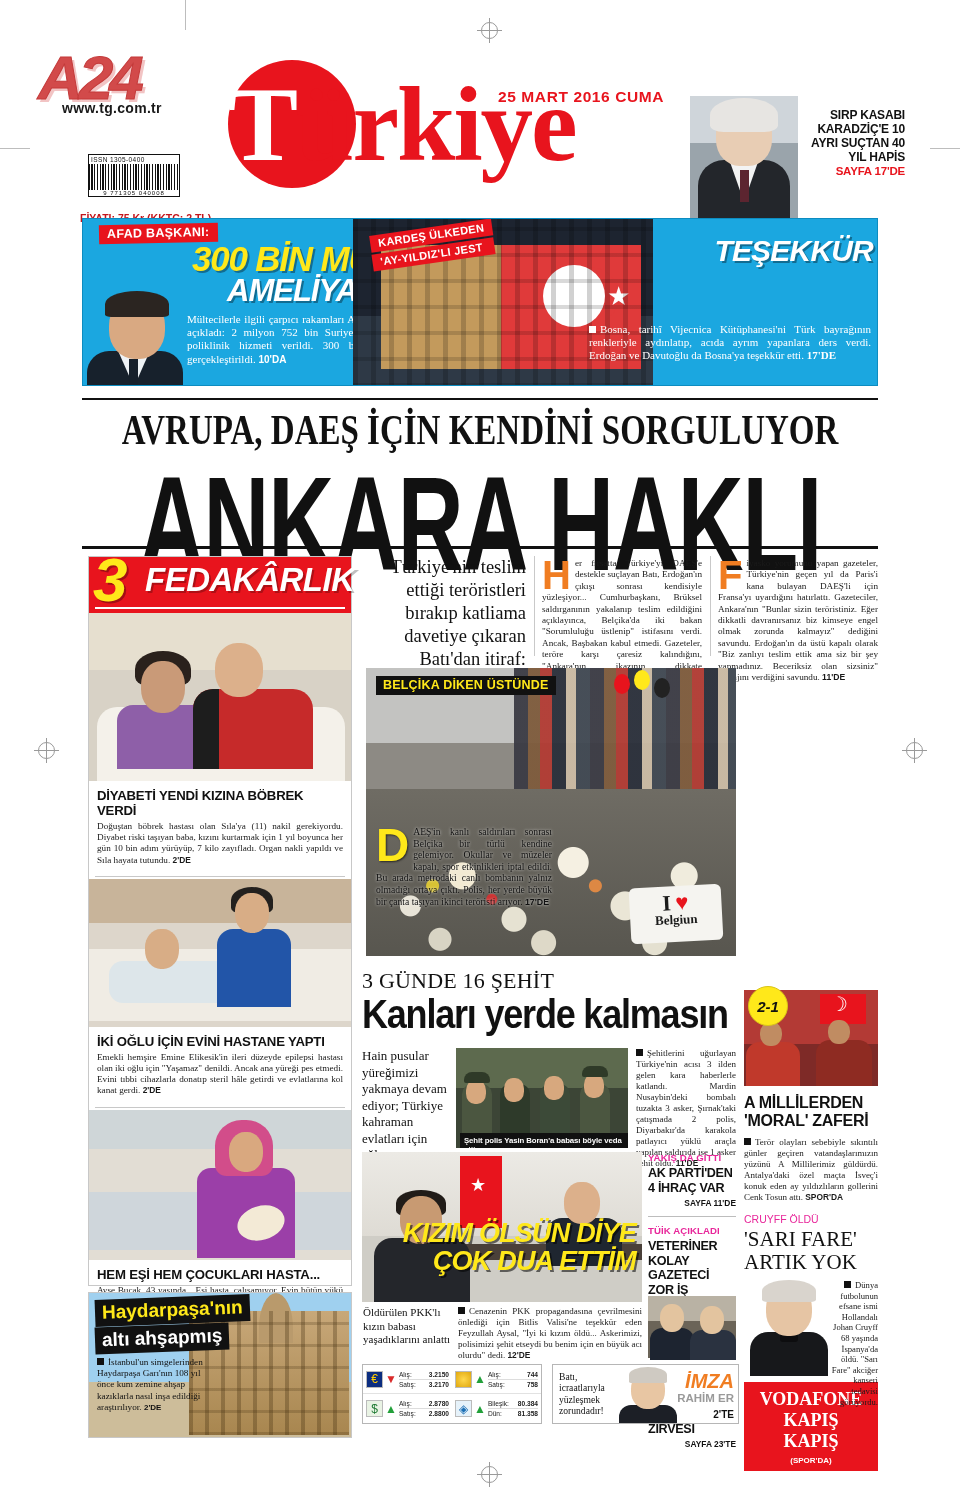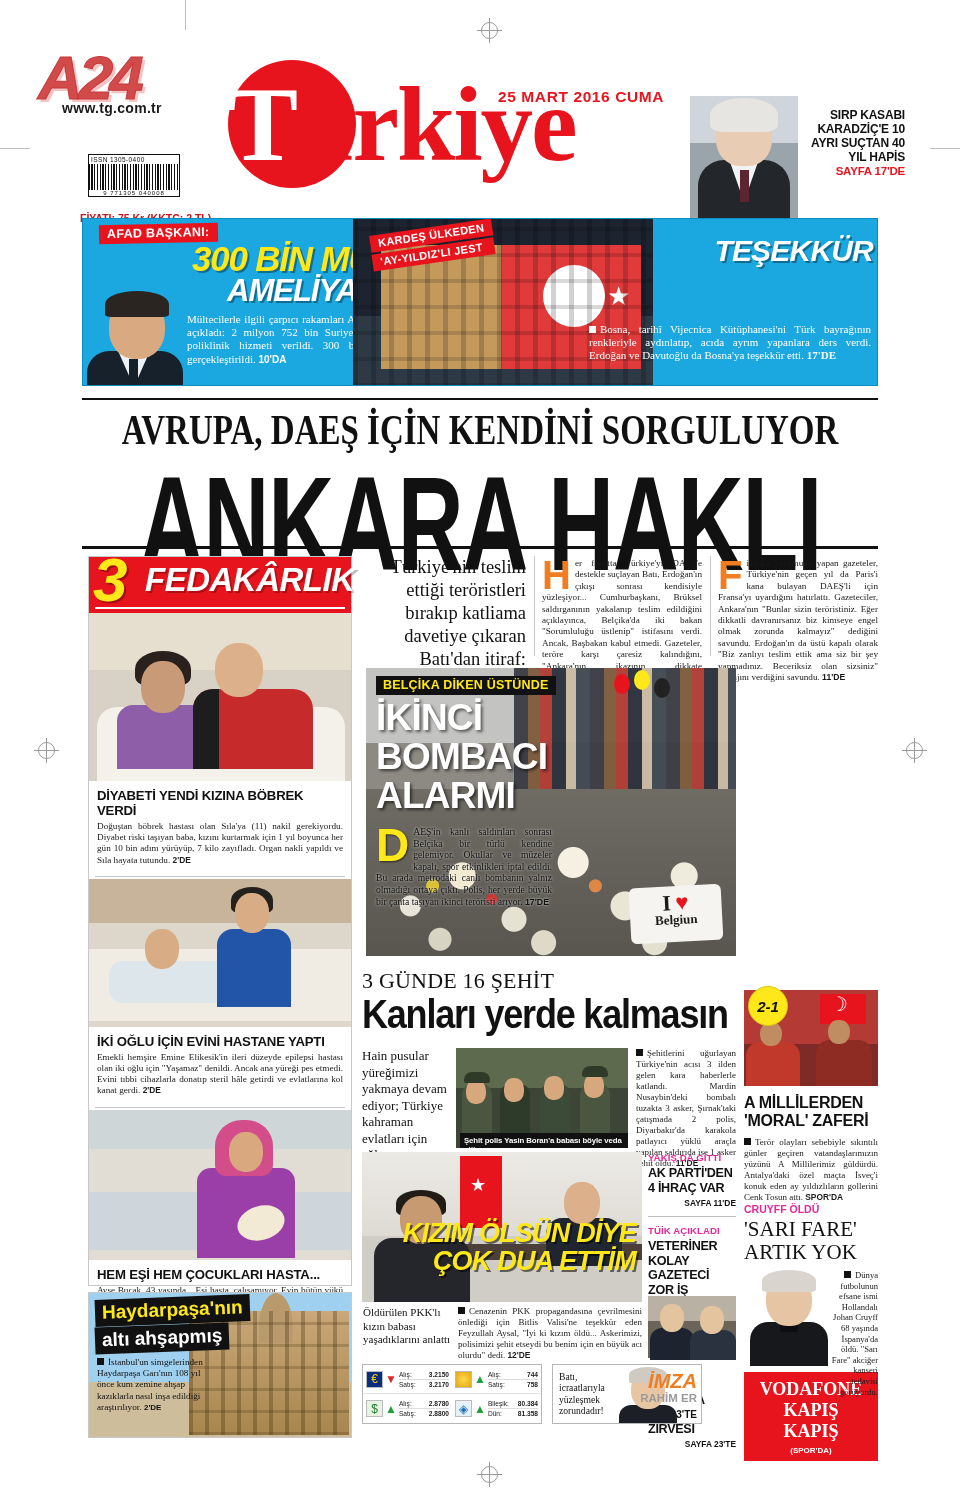--- a/index.html
+++ b/index.html
@@ -394,21 +394,21 @@
             background:#c0392b; border-radius: 14px 14px 0 0; }
   .mp-p2h { position:absolute; left: 84px; top: 30px; width: 22px; height: 24px;
             background:#c08c62; border-radius: 46%; }
   .mp-p2b { position:absolute; left: 72px; top: 50px; width: 56px; height: 46px;
             background:#8e2b22; border-radius: 14px 14px 0 0; }
   .rcol-head { font-size: 16px; font-weight: bold; color:#111; line-height: 18px;
                margin-top: 8px; letter-spacing:-.3px; }
   .rcol-body { font-family:"Liberation Serif",serif; font-size: 9px; line-height: 11px;
                color:#1a1a1a; text-align: justify; margin-top: 7px; }
   .rcol-body b { font-family:"Liberation Sans",sans-serif; font-size: 8.4px; }
-  .cruyff-kicker { color:#e8269a; font-size: 10.5px; font-weight: bold; }
+  .cruyff-kicker { color:#e8269a; font-size: 10.5px; font-weight: normal; margin-top: 10px; }
   .cruyff-head { font-family:"Liberation Serif",serif; font-size: 21px; color:#111;
                  line-height: 23px; margin-top: 3px; }
   .cruyff-wrap { position: relative; margin-top: 6px; height: 96px; }
   .cruyff-photo { position:absolute; left: 6px; top: 0; width: 78px; height: 96px;
                   overflow:hidden; }
   .cr-head { position:absolute; left: 16px; top: 4px; width: 46px; height: 52px;
              background:#e6c5a4; border-radius: 46%; }
   .cr-hair { position:absolute; left: 12px; top: 0px; width: 54px; height: 22px;
              background:#d9d4cd; border-radius: 50% 50% 10% 10%; }
   .cr-body { position:absolute; left: 0px; top: 52px; width: 78px; height: 48px;
@@ -435,21 +435,21 @@
   .tk-ico.usd { background:#e9f3e4; color:#1f7a33; }
   .tk-ico.gold{ background: radial-gradient(circle, #ffd84d, #e0a70e); }
   .tk-ico.bist{ background:#e6f2fa; color:#1b6fb5; }
   .tk-arrow { font-size: 12px; margin: 0 2px; flex:0 0 auto; }
   .up { color:#22a03a; } .down { color:#d92b2b; }
   .tk-vals { flex:1; font-size: 6.6px; color:#222; line-height: 9px; }
   .tk-vals .r { display:flex; justify-content:space-between; }
   .tk-vals .r span:last-child { font-weight:bold; }
   .tk-vals .r.b { border-top:1px solid #ddd; }
 
-  .imza { position: absolute; left: 552px; top: 1364px; width: 150px; height: 60px;
+  .imza { position: absolute; left: 552px; top: 1364px; width: 187px; height: 60px;
           border: 1px solid #b6b6b6; overflow:hidden; background:#fff; }
   .imza-txt { position:absolute; left: 6px; top: 6px; width: 58px;
           font-family:"Liberation Serif",serif; font-size: 9.6px; line-height: 11.4px;
           color:#111; }
   .imza-photo { position:absolute; left: 64px; top: 0; width: 62px; height: 60px;
           overflow:hidden; }
   .im-h { position:absolute; left: 14px; top: 6px; width: 34px; height: 38px;
           background:#e8c6a3; border-radius:46%; }
   .im-hair { position:absolute; left: 12px; top: 2px; width: 38px; height: 16px;
           background:#cfcac2; border-radius:50% 50% 10% 10%; }
@@ -634,21 +634,20 @@
   </div>
 
   <div class="belg">
     <div class="belg-crowd"></div>
     <div class="belg-flowers"></div>
     <div class="belg-accents"></div>
     <div class="balloon" style="left:248px;top:6px;background:#e8141d;"></div>
     <div class="balloon" style="left:268px;top:2px;background:#ffe81a;"></div>
     <div class="balloon" style="left:288px;top:10px;background:#222;"></div>
     <div class="belg-kicker">BELÇİKA DİKEN ÜSTÜNDE</div>
-    <div class="belg-head">İKİNCİ BOMBACI ALARMI</div>
     <div class="belg-body">
       <span class="dropcap">D</span><span>AEŞ'in kanlı saldırıları sonrası Belçika bir türlü kendine gelemiyor. Okullar ve müzeler kapalı, spor etkinlikleri iptal edildi. Bu arada metrodaki canlı bombanın yalnız olmadığı ortaya çıktı. Polis, her yerde büyük bir çanta taşıyan ikinci teröristi arıyor.</span>
       <b>17'DE</b>
     </div>
     <div class="ilove">
       <span class="i">I</span>
       <span class="hrt">♥</span>
       <span class="bl">Belgiun</span>
     </div>
   </div>
@@ -832,17 +831,17 @@
   <div class="imza">
     <div class="imza-txt">Batı, icraatlarıyla yüzleşmek zorundadır!</div>
     <div class="imza-photo">
       <div class="im-b"></div>
         <div class="im-h"></div>
         <div class="im-hair"></div>
     </div>
     <div class="imza-brand">
       <div class="b1">İMZA</div>
       <div class="b2">RAHİM ER</div>
-      <div class="b3">3'TE</div>
+      <div class="b3">2'TE</div>
     </div>
   </div>
 
 </div>
 
 </body></html>

